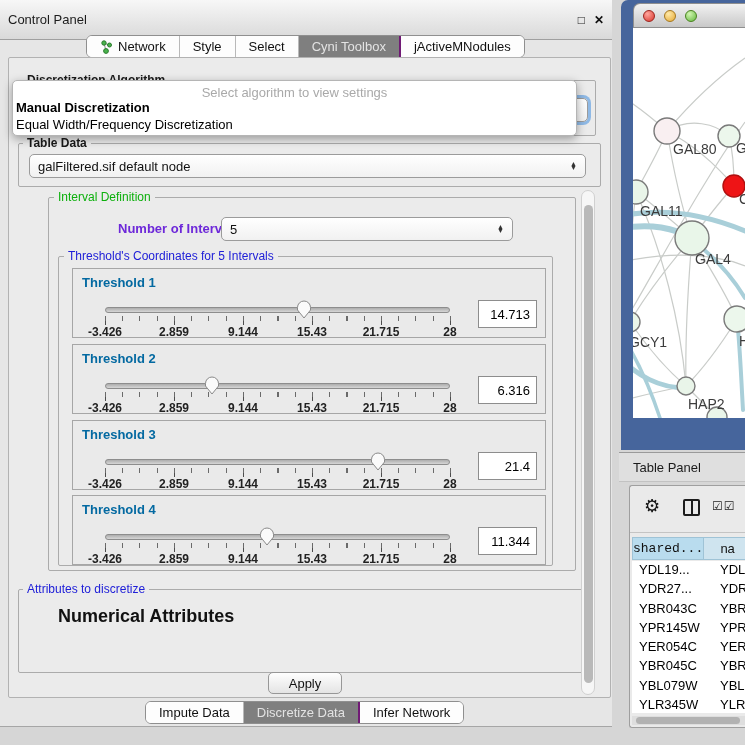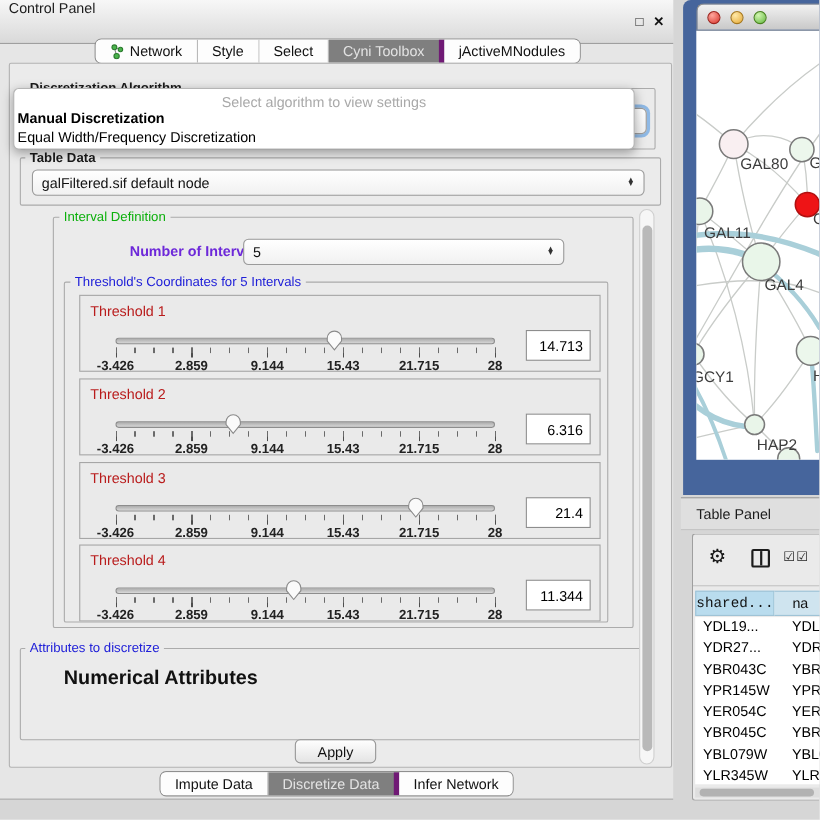--- a/index.html
+++ b/index.html
@@ -4,33 +4,33 @@
 <style>
   * { margin:0; padding:0; box-sizing:border-box; }
   html,body { width:745px; height:745px; font-family:"Liberation Sans", sans-serif; }
   body { position:relative; background:#d6d6d6; overflow:hidden; }
   .abs { position:absolute; }
 
   
   .left-panel { left:0; top:0; width:612px; height:727px; background:#e6e6e6; border-bottom:1px solid #a6a6a6; }
   .cp-header { left:0; top:0; width:612px; height:40px;
     background:linear-gradient(#f7f7f7,#d9d9d9); border-bottom:1px solid #9f9f9f;
-    display:flex; padding:0 8px; }
+    display:flex; align-items:center; padding:0 8px; }
   .cp-title { font-size:13px; color:#1c1c1c; }
   .cp-header-icons { margin-left:auto; display:flex; gap:9px; align-items:center; }
   .cp-float { font-size:12px; color:#222; }
   .cp-close { font-size:12px; font-weight:bold; color:#111; }
 
   
   .tabbar { display:flex; height:23px; border:1px solid #8f8f8f; border-radius:6px;
     overflow:hidden; background:#fff; font-size:13px; }
   .tabbar .tab { display:flex; align-items:center; gap:5px; padding:0 13px; color:#111;
     border-right:1px solid #b9b9b9; background:#fdfdfd; white-space:nowrap; }
   .tabbar .tab:last-child { border-right:none; }
-  .tabbar .tab.sel { background:#7f7f7f; color:#e3e3e3; border-right:5px solid #701a75;justify-content:flex-end; }
+  .tabbar .tab.sel { background:#7f7f7f; color:#e3e3e3; border-right:2px solid #701a75;justify-content:flex-end; }
 
   
   .content { left:8px; top:57px; width:603px; height:641px; background:#ebebeb;
     border:1px solid #b2b2b2; border-radius:2px; }
   .group { position:absolute; border:1px solid #ababab; border-radius:2px; }
   .group-title { position:absolute; font-size:12px; background:#ebebeb; padding:0 4px; white-space:nowrap; }
   .gt-black { color:#1a1a1a; font-weight:bold; }
   .gt-green { color:#0cb00c; }
   .gt-blue  { color:#2020d8; }
 
@@ -45,21 +45,21 @@
   .popup { left:12px; top:80px; width:565px; height:56px; background:#fff;
     border:1px solid #b5b5b5; border-radius:5px; box-shadow:0 3px 10px rgba(0,0,0,.35); z-index:30; }
   .popup-hint { position:absolute; top:4px; left:0; right:0; text-align:center;
     color:#a9a9a9; font-size:13px; }
   .popup-item { position:absolute; left:3px; font-size:13px; color:#000; white-space:nowrap; }
   .popup-item.bold { font-weight:bold; }
 
   
   .thr-box { position:absolute; left:63px; width:474px; height:70px;
     border:1px solid #a6a6a6; background:#eaeaea; }
-  .thr-label { position:absolute; left:9px; top:6px; font-size:13px; font-weight:normal; color:#b91c1c; }
+  .thr-label { position:absolute; left:9px; top:6px; font-size:13px; font-weight:bold; color:#0369a1; }
   .slider { position:absolute; left:32px; top:0; width:345px; height:70px; }
   .track { position:absolute; left:0; top:38px; width:345px; height:6px;
     background:linear-gradient(#adadad,#d6d6d6); border:1px solid #8d8d8d; border-radius:3px; }
   .ticks-major { position:absolute; left:0; top:47px; width:346px; height:9px;
     background-image:repeating-linear-gradient(to right,#4d4d4d 0 1px,transparent 1px 69px); }
   .ticks-minor { position:absolute; left:0; top:47px; width:346px; height:5px;
     background-image:repeating-linear-gradient(to right,#6a6a6a 0 1px,transparent 1px 17.25px); }
   .ticklabels { position:absolute; left:0; top:56px; width:345px; height:12px; }
   .ticklabels span { position:absolute; transform:translateX(-50%); font-size:12px;
     font-weight:bold; color:#222; white-space:nowrap; }

